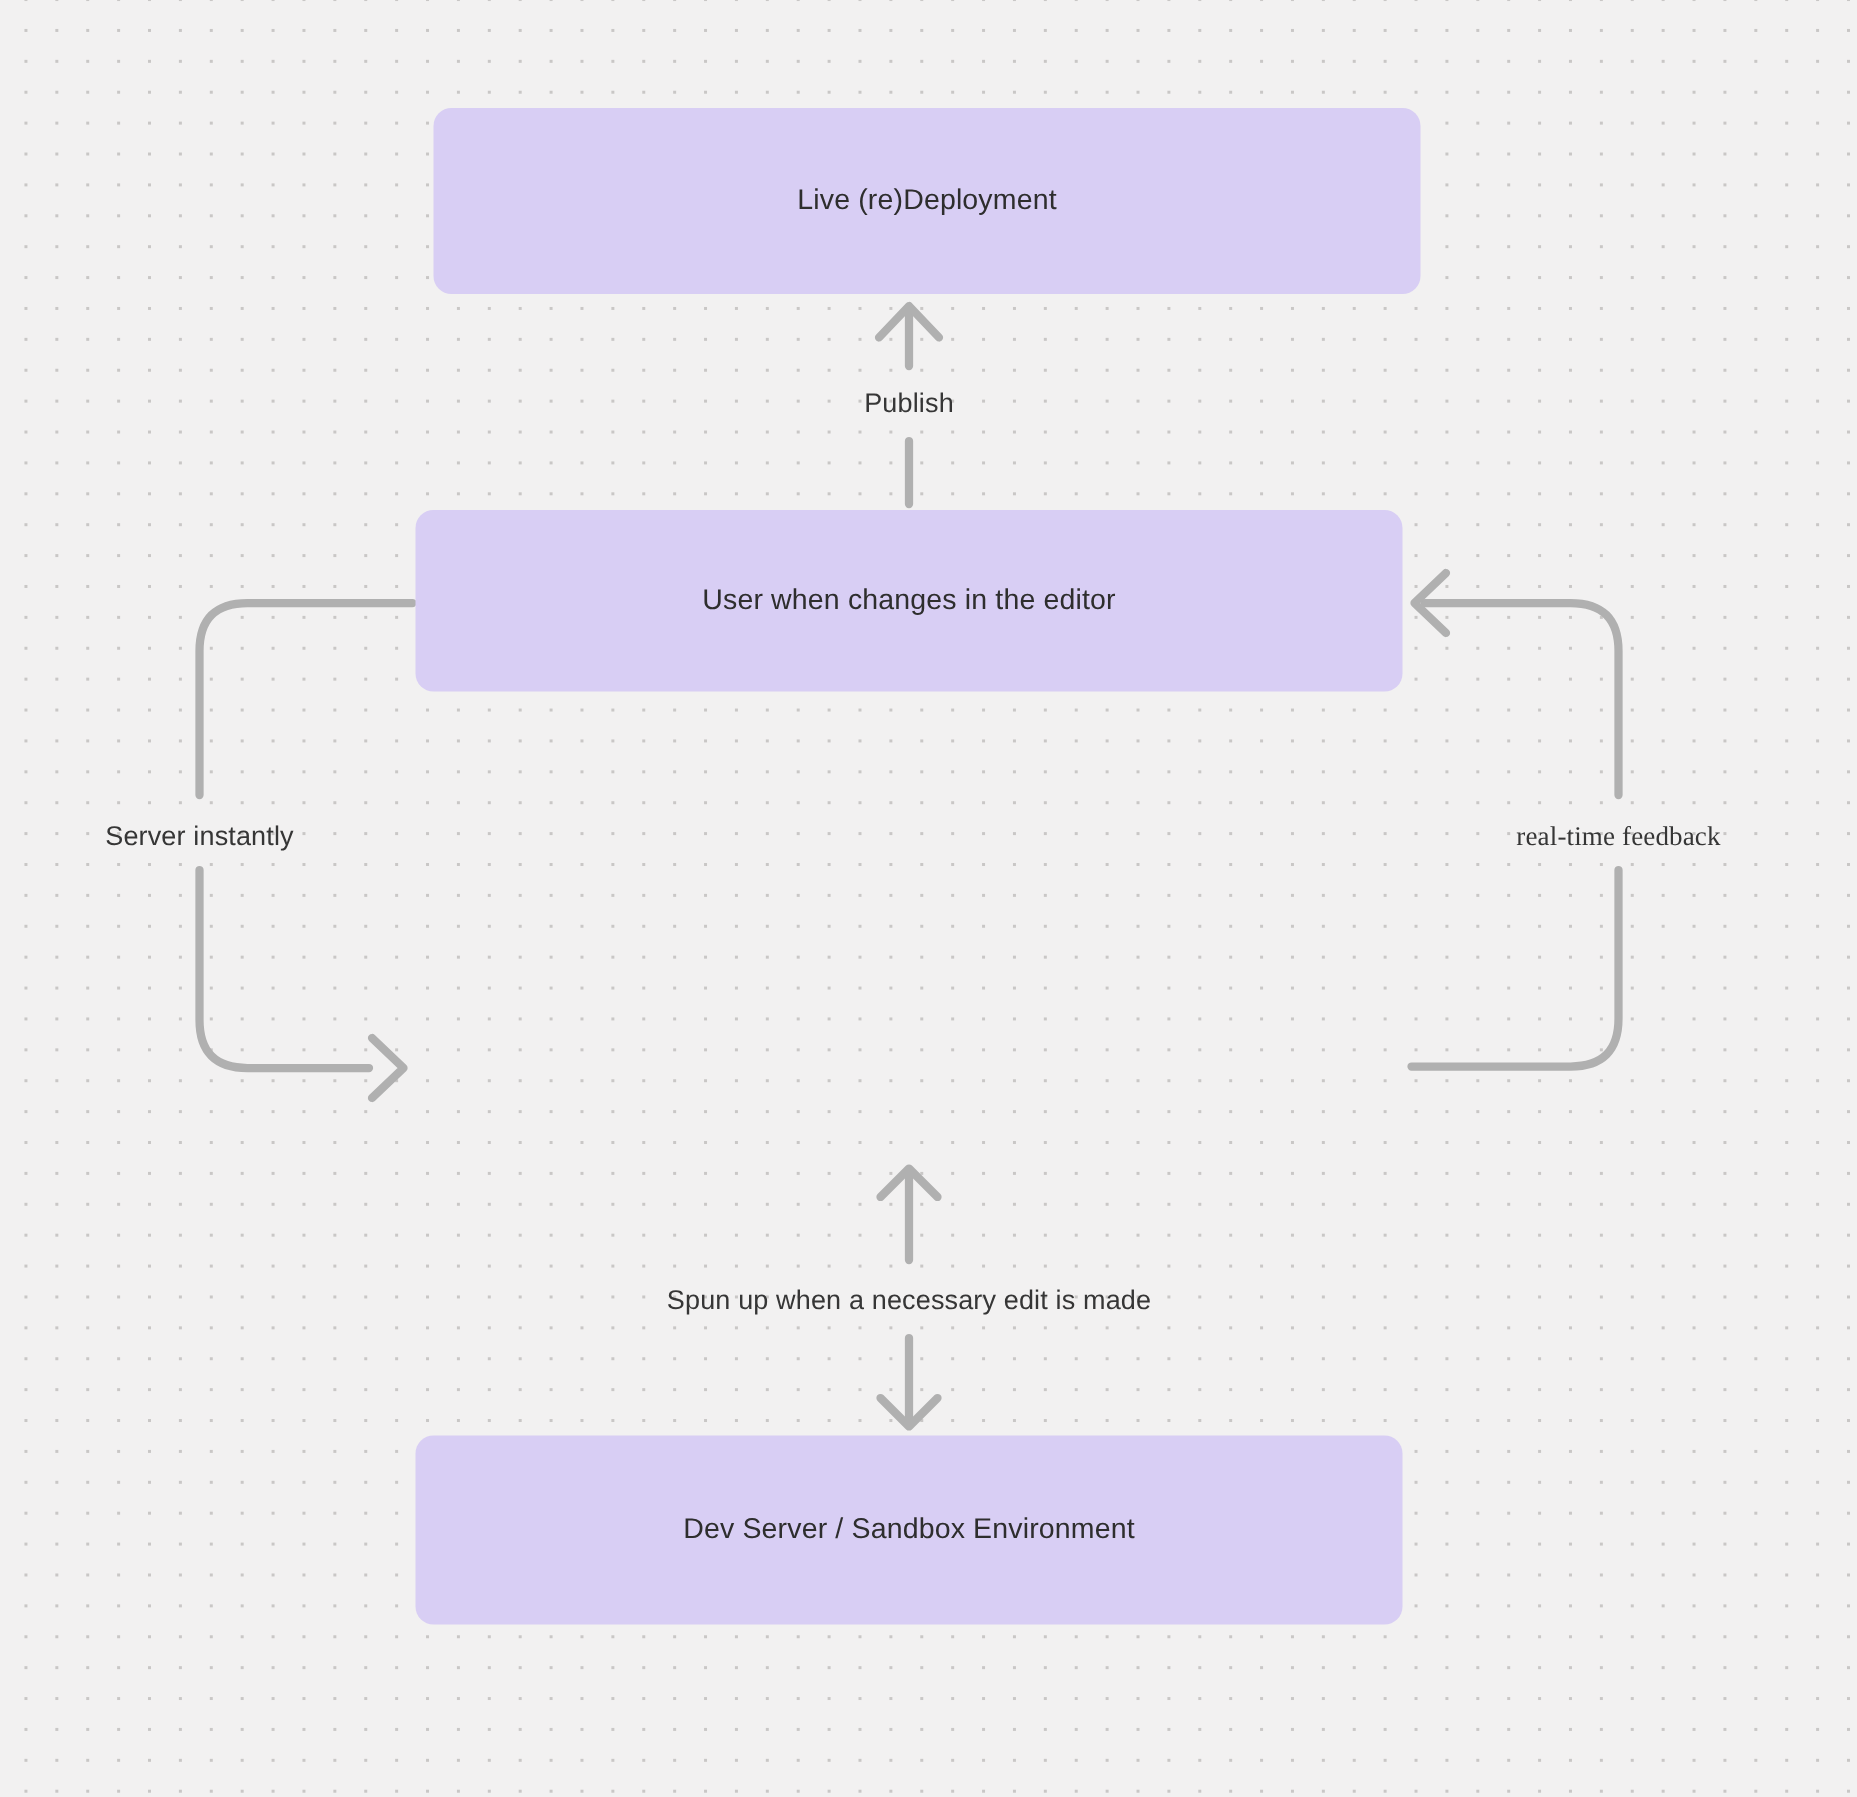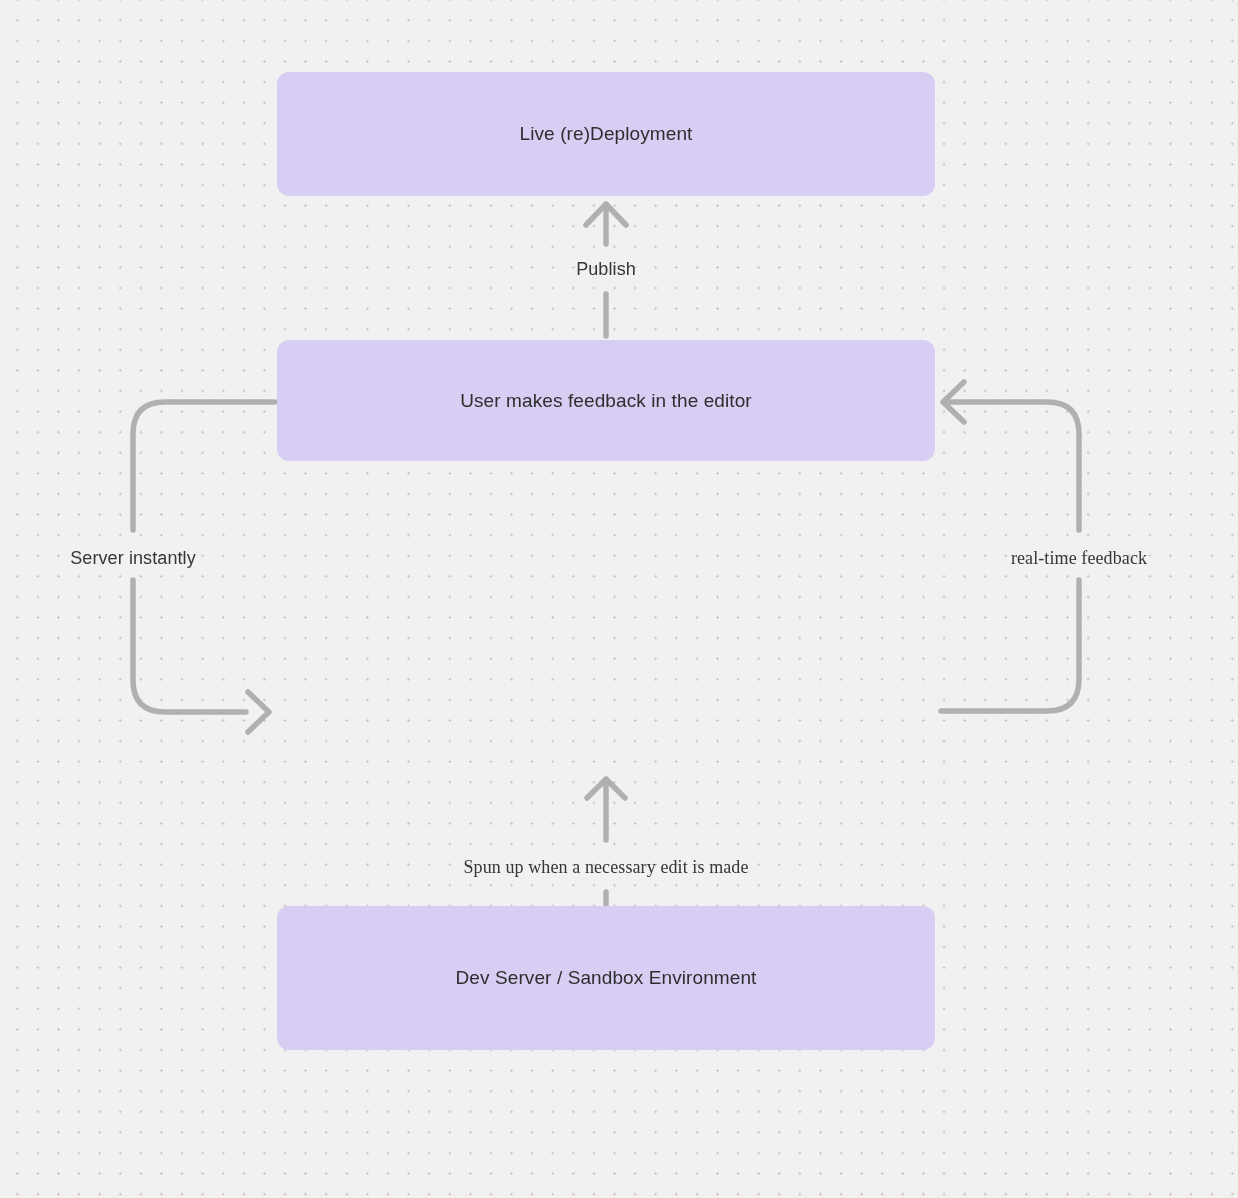--- a/index.html
+++ b/index.html
@@ -38,37 +38,37 @@
     display: flex;
     align-items: center;
     justify-content: center;
   }
   .node-label {
     font-size: 19px;
     color: #2e2e2e;
     letter-spacing: 0.1px;
     white-space: nowrap;
   }
-  .node-live    { top: 72px;  height: 124px; }
+  .node-live    { top: 72px;  height: 124px; margin-left: 12px; }
   .node-editor  { top: 340px; height: 121px; }
   .node-preview { top: 650px; height: 121px; }
-  .node-dev     { top: 906px; height: 144px; }
+  .node-dev     { top: 957px; height: 126px; }
 
   .edge-label {
     position: absolute;
     transform: translate(-50%, -50%);
     font-size: 18px;
     color: #363636;
     letter-spacing: 0.1px;
     white-space: nowrap;
   }
   .label-publish  { left: 606px;  top: 269px; }
   .label-updates  { left: 133px;  top: 558px; }
   .label-feedback { left: 1079px; top: 558px; font-family: Liberation Serif, serif; }
-  .label-spun-up  { left: 606px;  top: 867px; font-family: Liberation Serif, serif; }
+  .label-spun-up  { left: 606px;  top: 867px; }
 </style>
 </head>
 <body>
 
 <div class="canvas">
 
   <svg class="edges-layer" width="1238" height="1198" viewBox="0 0 1238 1198">
     <g>
       <path d="M 606 206 L 606 244"></path>
       <path d="M 586 225 L 606 204 L 626 225"></path>
@@ -90,21 +90,21 @@
       <path d="M 606 892 L 606 946"></path>
       <path d="M 587 932 L 606 951 L 625 932"></path>
     </g>
   </svg>
 
   <div class="node node-live">
     <span class="node-label">Live (re)Deployment</span>
   </div>
 
   <div class="node node-editor">
-    <span class="node-label">User makes feedback in the editor</span>
+    <span class="node-label">User when changes in the editor</span>
   </div>
 
 
   <div class="node node-dev">
     <span class="node-label">Dev Server / Sandbox Environment</span>
   </div>
 
   <div class="edge-label label-publish">Publish</div>
 
   <div class="edge-label label-updates">Server instantly</div>

